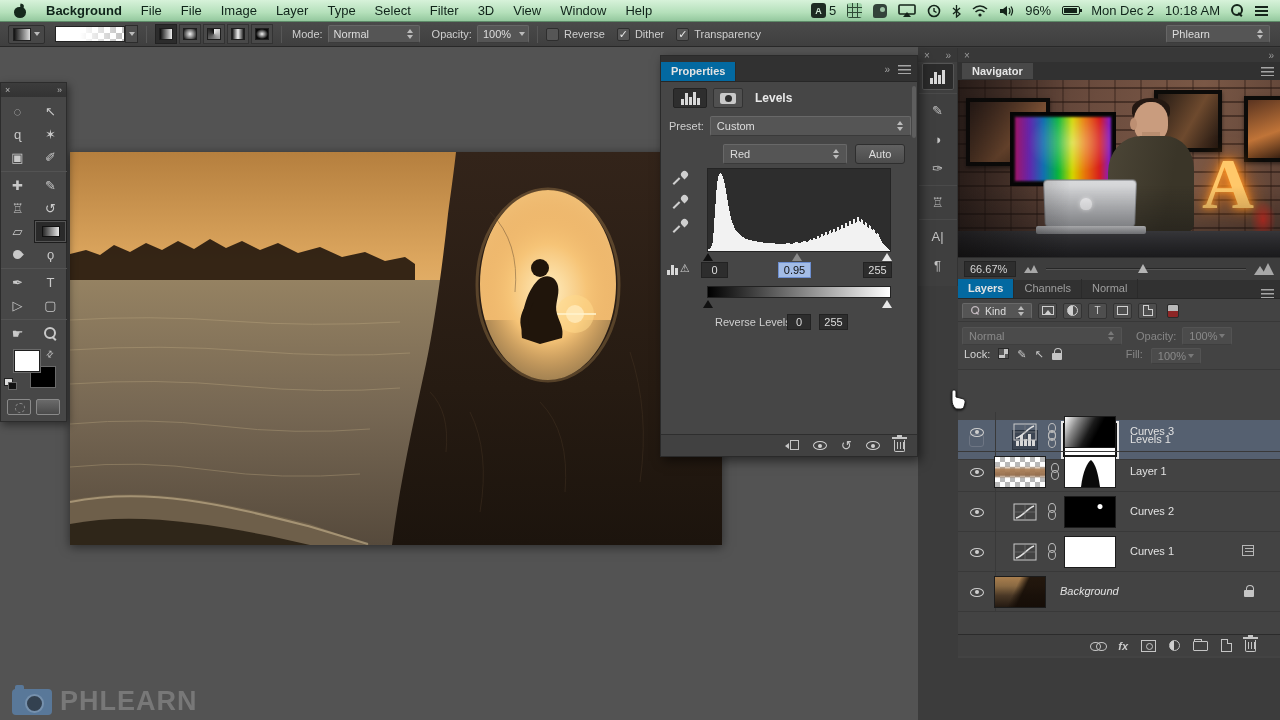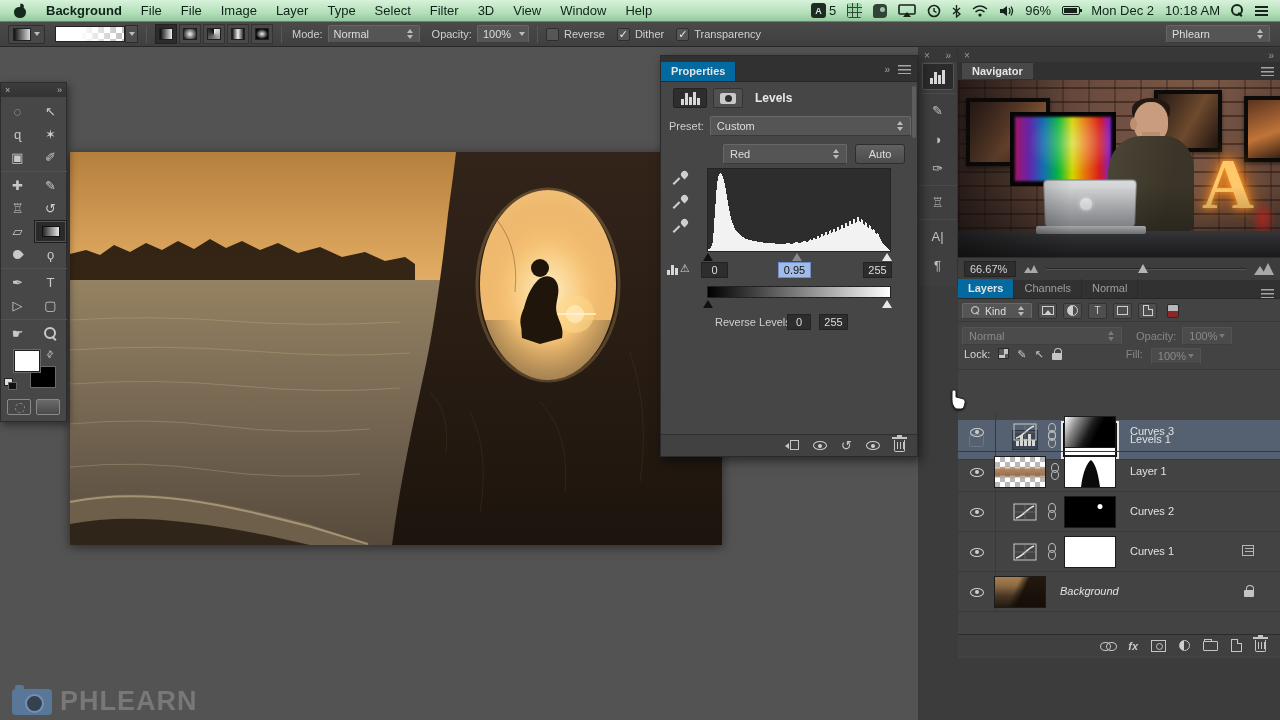--- a/index.html
+++ b/index.html
@@ -229,21 +229,21 @@
   .pixthumb { position:absolute; left:36px; top:4px; width:52px; height:32px; border:1px solid #1c1c1c;
      background: linear-gradient(rgba(0,0,0,0) 30%, rgba(172,128,88,.95) 42%, rgba(148,108,74,.95) 60%, rgba(0,0,0,0) 72%),
      conic-gradient(#b9b9b9 90deg,#fff 90deg 180deg,#b9b9b9 180deg 270deg,#fff 270deg) 0 0/10px 10px; }
   .photothumb { position:absolute; left:36px; top:4px; width:52px; height:32px; border:1px solid #1c1c1c;
      background: linear-gradient(115deg, rgba(0,0,0,0) 40%, rgba(20,12,6,.9) 55%),
      linear-gradient(#a97e4e 0%, #8a6a43 30%, #4a3826 62%, #241a12 100%); }
   .lname { position:absolute; left:172px; top:13px; color:#e2e2e2; }
   .lname.bgname { left:102px; font-style:italic; }
   .lbadge { position:absolute; right:26px; top:13px; }
   .stylebadge { width:12px; height:11px; border:1px solid #b5b5b5; background:linear-gradient(#b5b5b5,#b5b5b5) 2px 2px/8px 1px no-repeat, linear-gradient(#b5b5b5,#b5b5b5) 2px 5px/8px 1px no-repeat; }
-  .layersfooter { position:absolute; left:0; top:354px; width:322px; height:22px; background:#404040; border-top:1px solid #2b2b2b; display:flex; align-items:center; justify-content:flex-end; gap:13px; padding-right:14px; }
+  .layersfooter { position:absolute; left:0; top:354px; width:322px; height:22px; background:#404040; border-top:1px solid #2b2b2b; display:flex; align-items:center; justify-content:flex-end; gap:13px; padding-right:24px; }
   .linki { position:relative; width:15px; height:8px; display:inline-block; }
   .linki::before,.linki::after { content:""; position:absolute; top:0; width:9px; height:7px; border:1.5px solid #c5c5c5; border-radius:50%; }
   .linki::before{ left:0; } .linki::after{ left:6px; }
   .fxtext { font-style:italic; font-weight:bold; color:#c9c9c9; font-size:11px; }
   .addmask { width:15px; height:12px; border:1px solid #c5c5c5; position:relative; display:inline-block; }
   .addmask::after{ content:""; position:absolute; left:4px; top:2px; width:5px; height:5px; border:1px solid #c5c5c5; border-radius:50%; }
   .folderi { position:relative; width:15px; height:10px; border:1px solid #c5c5c5; border-radius:1px; display:inline-block; }
   .folderi::before { content:""; position:absolute; left:0; top:-3px; width:6px; height:2px; border:1px solid #c5c5c5; border-bottom:none; }
   .newlayeri { position:relative; width:11px; height:13px; border:1px solid #c5c5c5; display:inline-block; }
   .newlayeri::after { content:""; position:absolute; right:-1px; top:-1px; width:4px; height:4px; background:#404040; border-left:1px solid #c5c5c5; border-bottom:1px solid #c5c5c5; }

